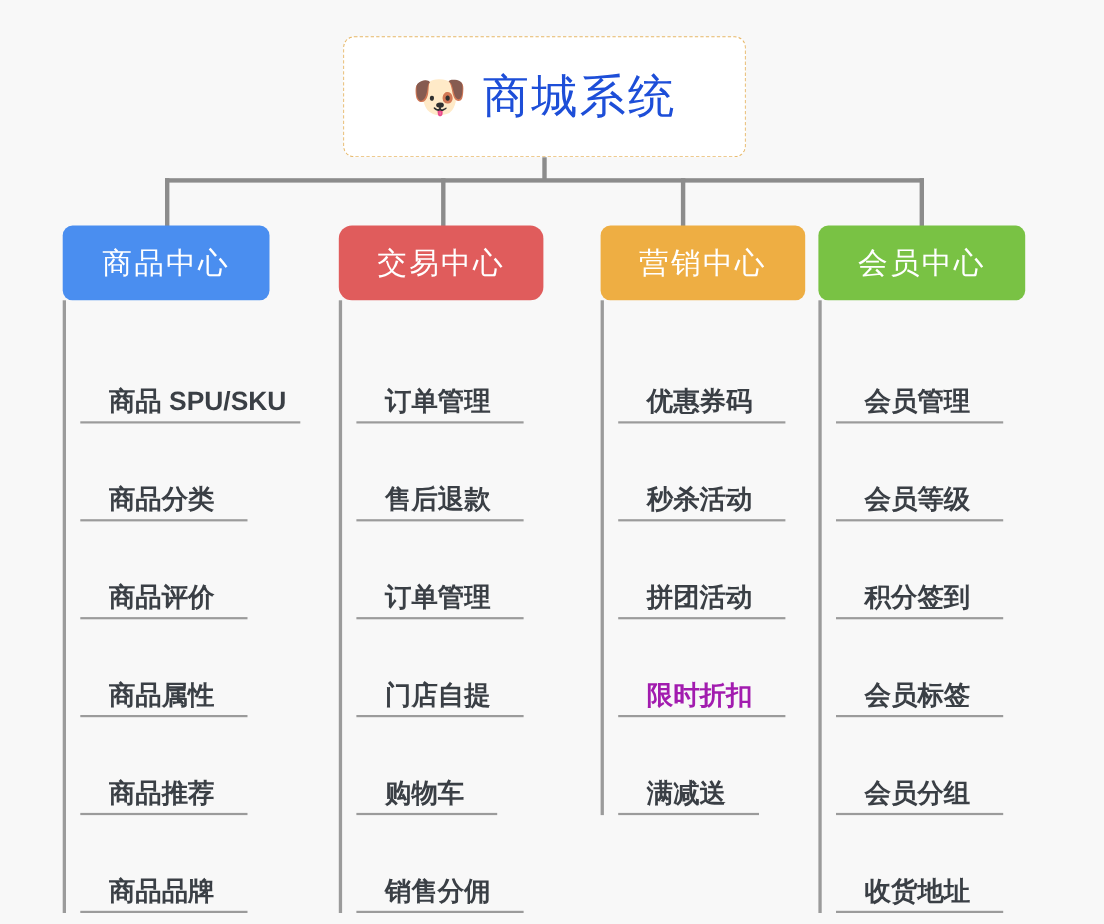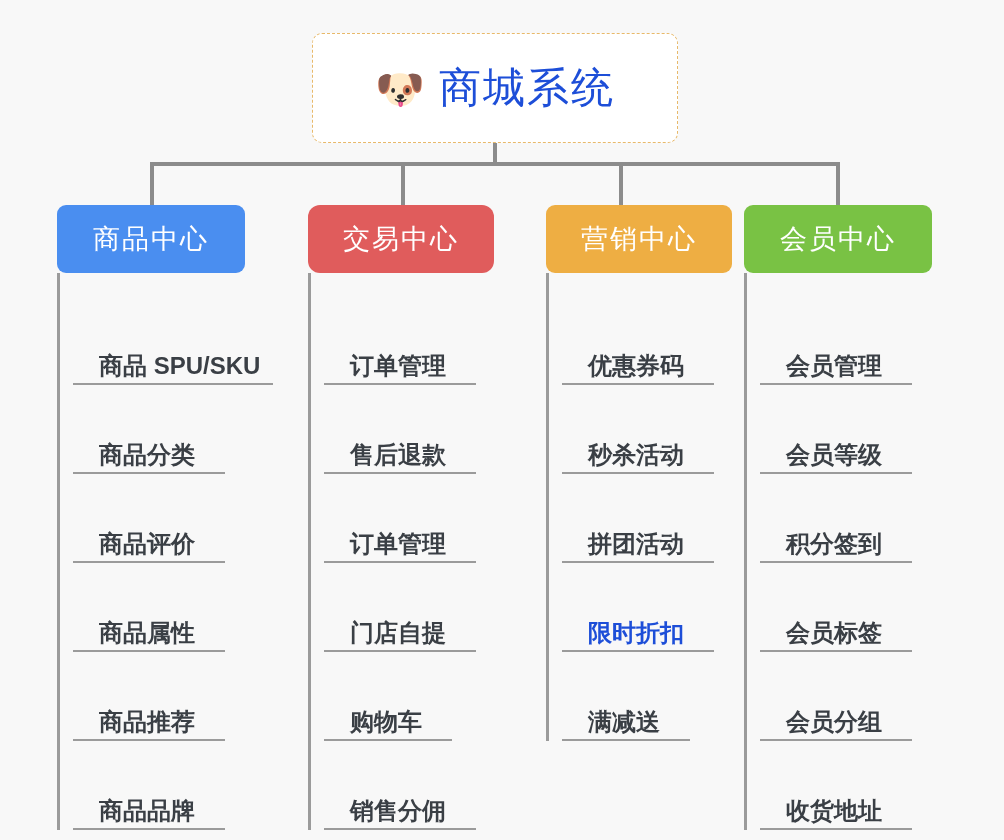--- a/index.html
+++ b/index.html
@@ -230,21 +230,21 @@
         </div>
       <div class="item">
           <span class="item-label" style="color: rgb(58, 63, 69);">秒杀活动</span>
           <span class="item-underline" style="width: 152px; background: rgb(155, 155, 155);"></span>
         </div>
       <div class="item">
           <span class="item-label" style="color: rgb(58, 63, 69);">拼团活动</span>
           <span class="item-underline" style="width: 152px; background: rgb(155, 155, 155);"></span>
         </div>
       <div class="item">
-          <span class="item-label" style="color: #1d4ed8; text-align: center;">限时折扣</span>
+          <span class="item-label" style="color: #a21caf; text-align: center;">限时折扣</span>
           <span class="item-underline" style="width: 152px; background: rgb(155, 155, 155);"></span>
         </div>
       <div class="item">
           <span class="item-label" style="color: rgb(58, 63, 69);">满减送</span>
           <span class="item-underline" style="width: 128px; background: rgb(155, 155, 155);"></span>
         </div>
     </div>
   </div>
 
   <div class="column col-3">

